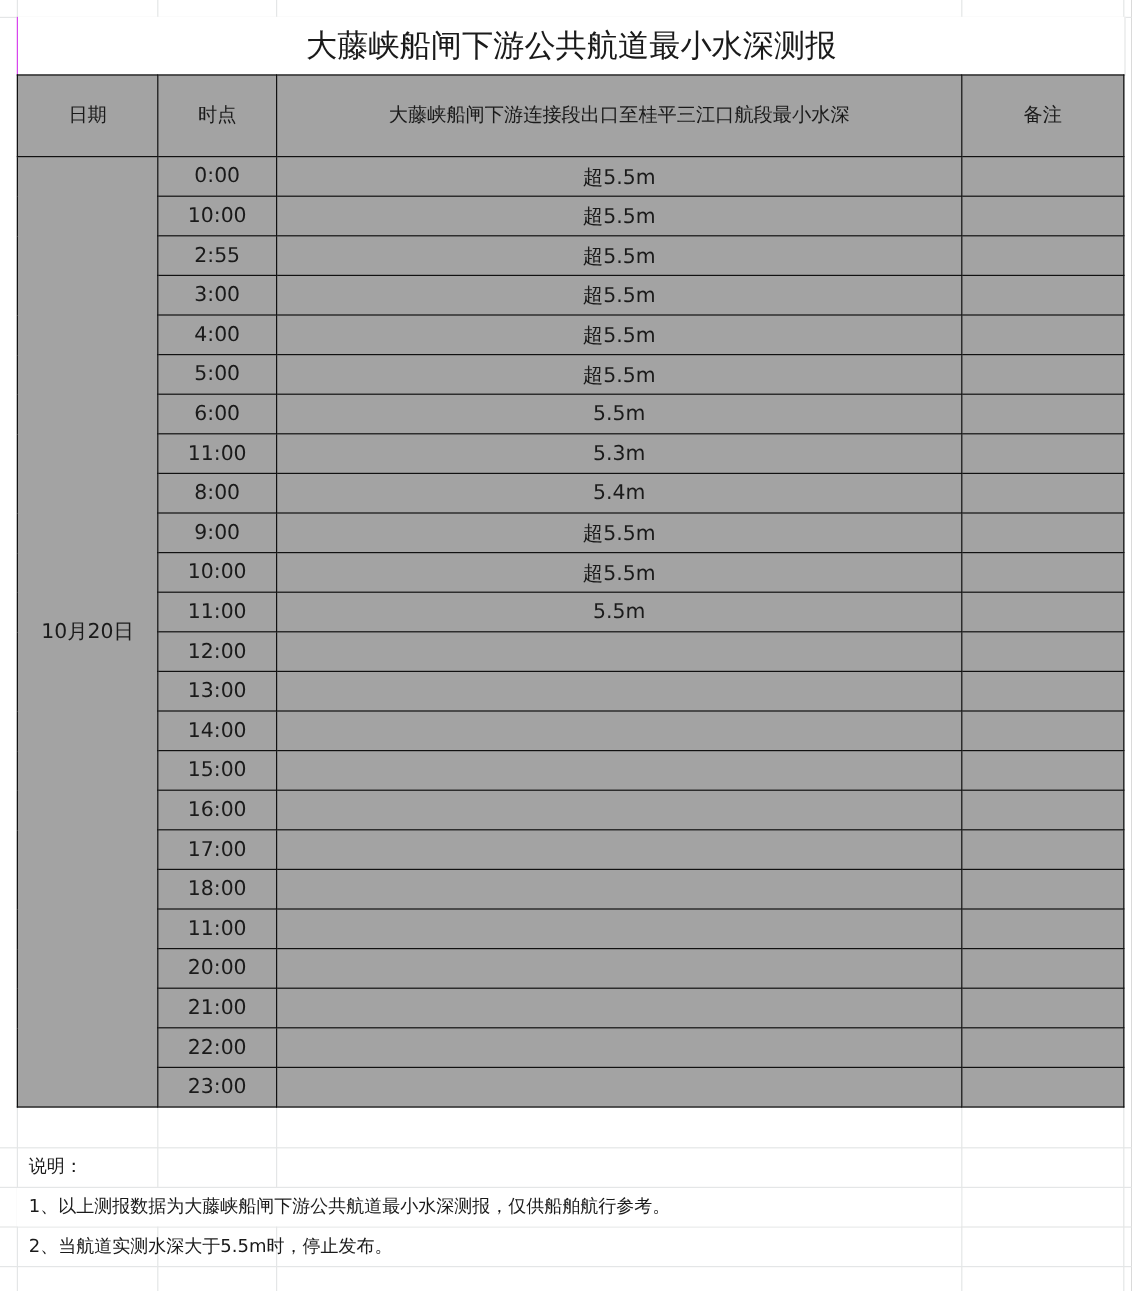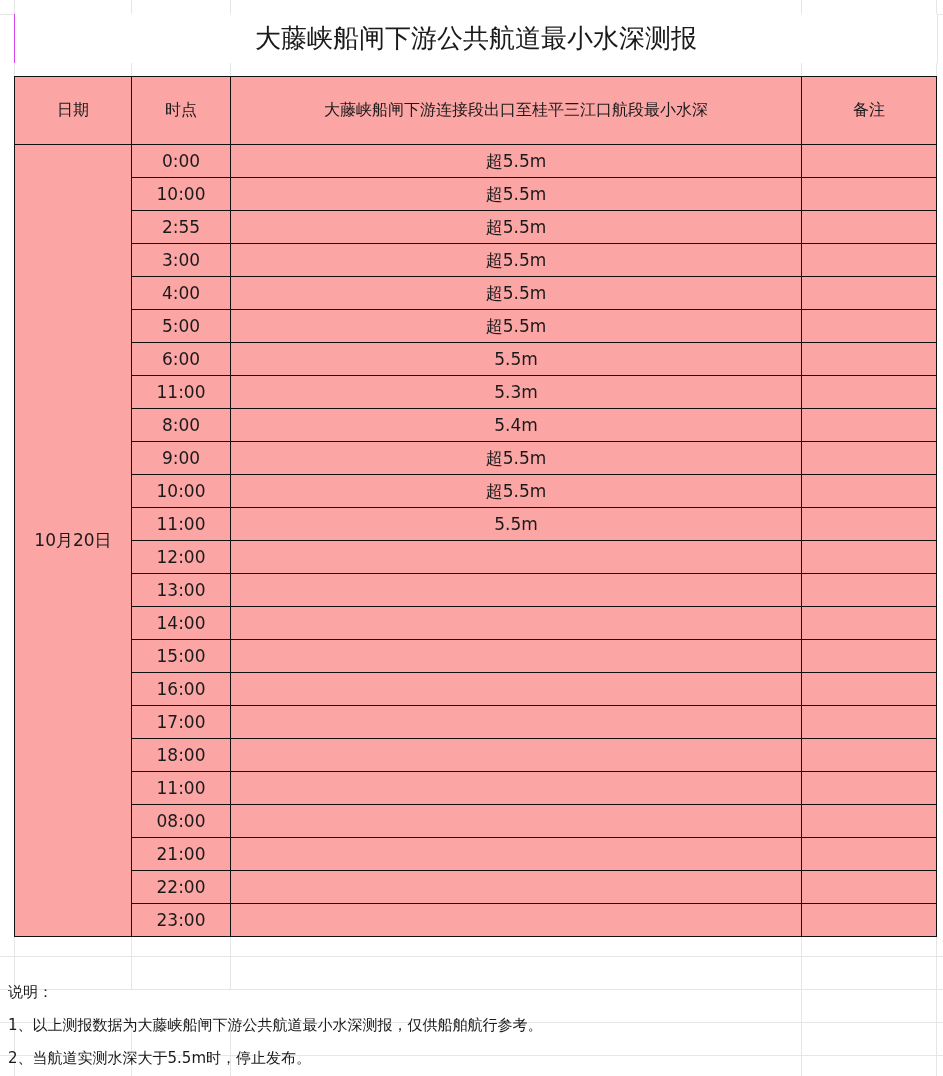--- a/index.html
+++ b/index.html
@@ -14,35 +14,35 @@
   .hline { position: absolute; left: 0; right: 0; height: 1px; background: #e4e6e7; }
 
   .sheet-title {
     position: absolute; left: 14px; top: 14px; width: 922px; height: 49px;
     display: flex; align-items: center; justify-content: center;
     font-size: 26px; background: #fff;
     border-left: 1px solid #d946ef; border-right: 1px solid #e4e6e7;
   }
 
   table.report {
-    position: absolute; left: 14px; top: 76px;
-    border-collapse: collapse; table-layout: fixed; background: #fca5a5;
+    position: absolute; left: 14px; top: 62px;
+    border-collapse: collapse; table-layout: fixed; background: #a3a3a3;
   }
   table.report td, table.report th {
     border: 1px solid #111; padding: 0; text-align: center; vertical-align: middle;
     font-weight: normal; font-size: 17px;
   }
   table.report th { height: 67px; font-size: 16px; }
   table.report td { height: 32px; }
   col.c-date { width: 117px; }
   col.c-time { width: 99px; }
   col.c-depth { width: 571px; }
   col.c-note { width: 135px; }
 
-  .notes { position: absolute; left: 8px; font-size: 15px; white-space: nowrap; margin-top: 20px; }
+  .notes { position: absolute; left: 24px; font-size: 15px; white-space: nowrap; }
   .note-bg { position: absolute; left: 14px; background: #fff; height: 32px; }
 </style>
 </head>
 <body>
 
 <div class="grid">
   <div class="vline" style="left:14px"></div>
   <div class="vline" style="left:131px"></div>
   <div class="vline" style="left:230px"></div>
   <div class="vline" style="left:801px"></div>
@@ -167,21 +167,21 @@
         <td>18:00</td>
         <td></td>
         <td></td>
       </tr>
       <tr>
         <td>11:00</td>
         <td></td>
         <td></td>
       </tr>
       <tr>
-        <td>08:00</td>
+        <td>20:00</td>
         <td></td>
         <td></td>
       </tr>
       <tr>
         <td>21:00</td>
         <td></td>
         <td></td>
       </tr>
       <tr>
         <td>22:00</td>

